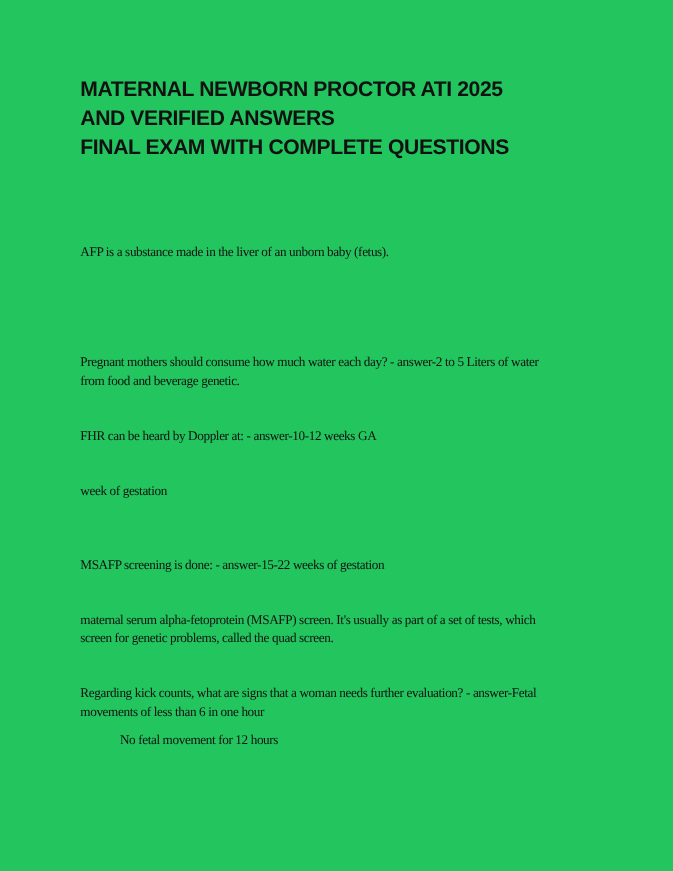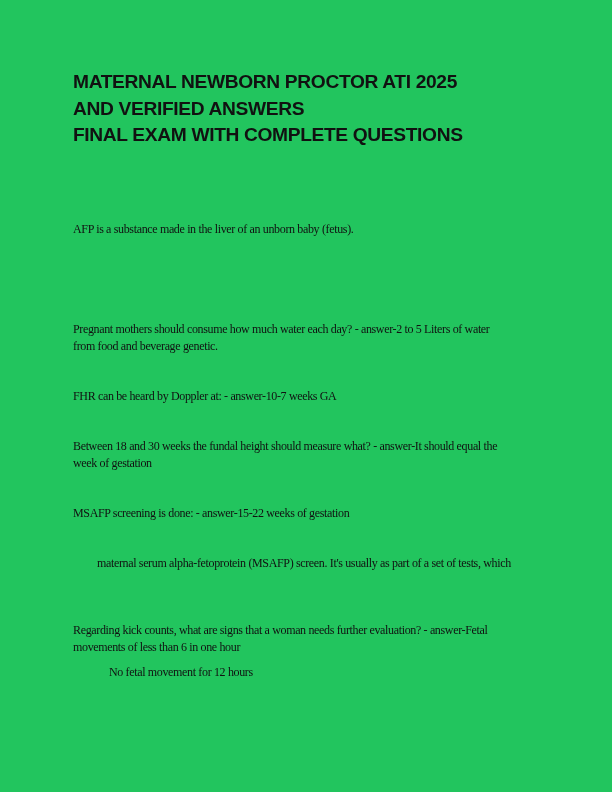--- a/index.html
+++ b/index.html
@@ -62,34 +62,34 @@
     <span class="line">AFP is a substance made in the liver of an unborn baby (fetus).</span>
   </p>
 
 
   <p class="para" style="top:321px;">
     <span class="line">Pregnant mothers should consume how much water each day? - answer-2 to 5 Liters of water</span>
     <span class="line">from food and beverage genetic.</span>
   </p>
 
   <p class="para" style="top:388px;">
-    <span class="line">FHR can be heard by Doppler at: - answer-10-7 weeks GA</span>
+    <span class="line">FHR can be heard by Doppler at: - answer-10-12 weeks GA</span>
   </p>
 
   <p class="para" style="top:438px;">
-    <span class="line">Between 18 and 30 weeks the fundal height should measure what? - answer-It should equal the</span>
     <span class="line">week of gestation</span>
   </p>
 
   <p class="para" style="top:505px;">
     <span class="line">MSAFP screening is done: - answer-15-22 weeks of gestation</span>
   </p>
 
-  <p class="para" style="top:555px;margin-left:24px;">
+  <p class="para" style="top:555px;">
     <span class="line">maternal serum alpha-fetoprotein (MSAFP) screen. It's usually as part of a set of tests, which</span>
+    <span class="line">screen for genetic problems, called the quad screen.</span>
   </p>
 
   <p class="para" style="top:622px;">
     <span class="line">Regarding kick counts, what are signs that a woman needs further evaluation? - answer-Fetal</span>
     <span class="line">movements of less than 6 in one hour</span>
   </p>
 
   <p class="para" style="top:664px;margin-left:36px;">
     <span class="line">No fetal movement for 12 hours</span>
   </p>

